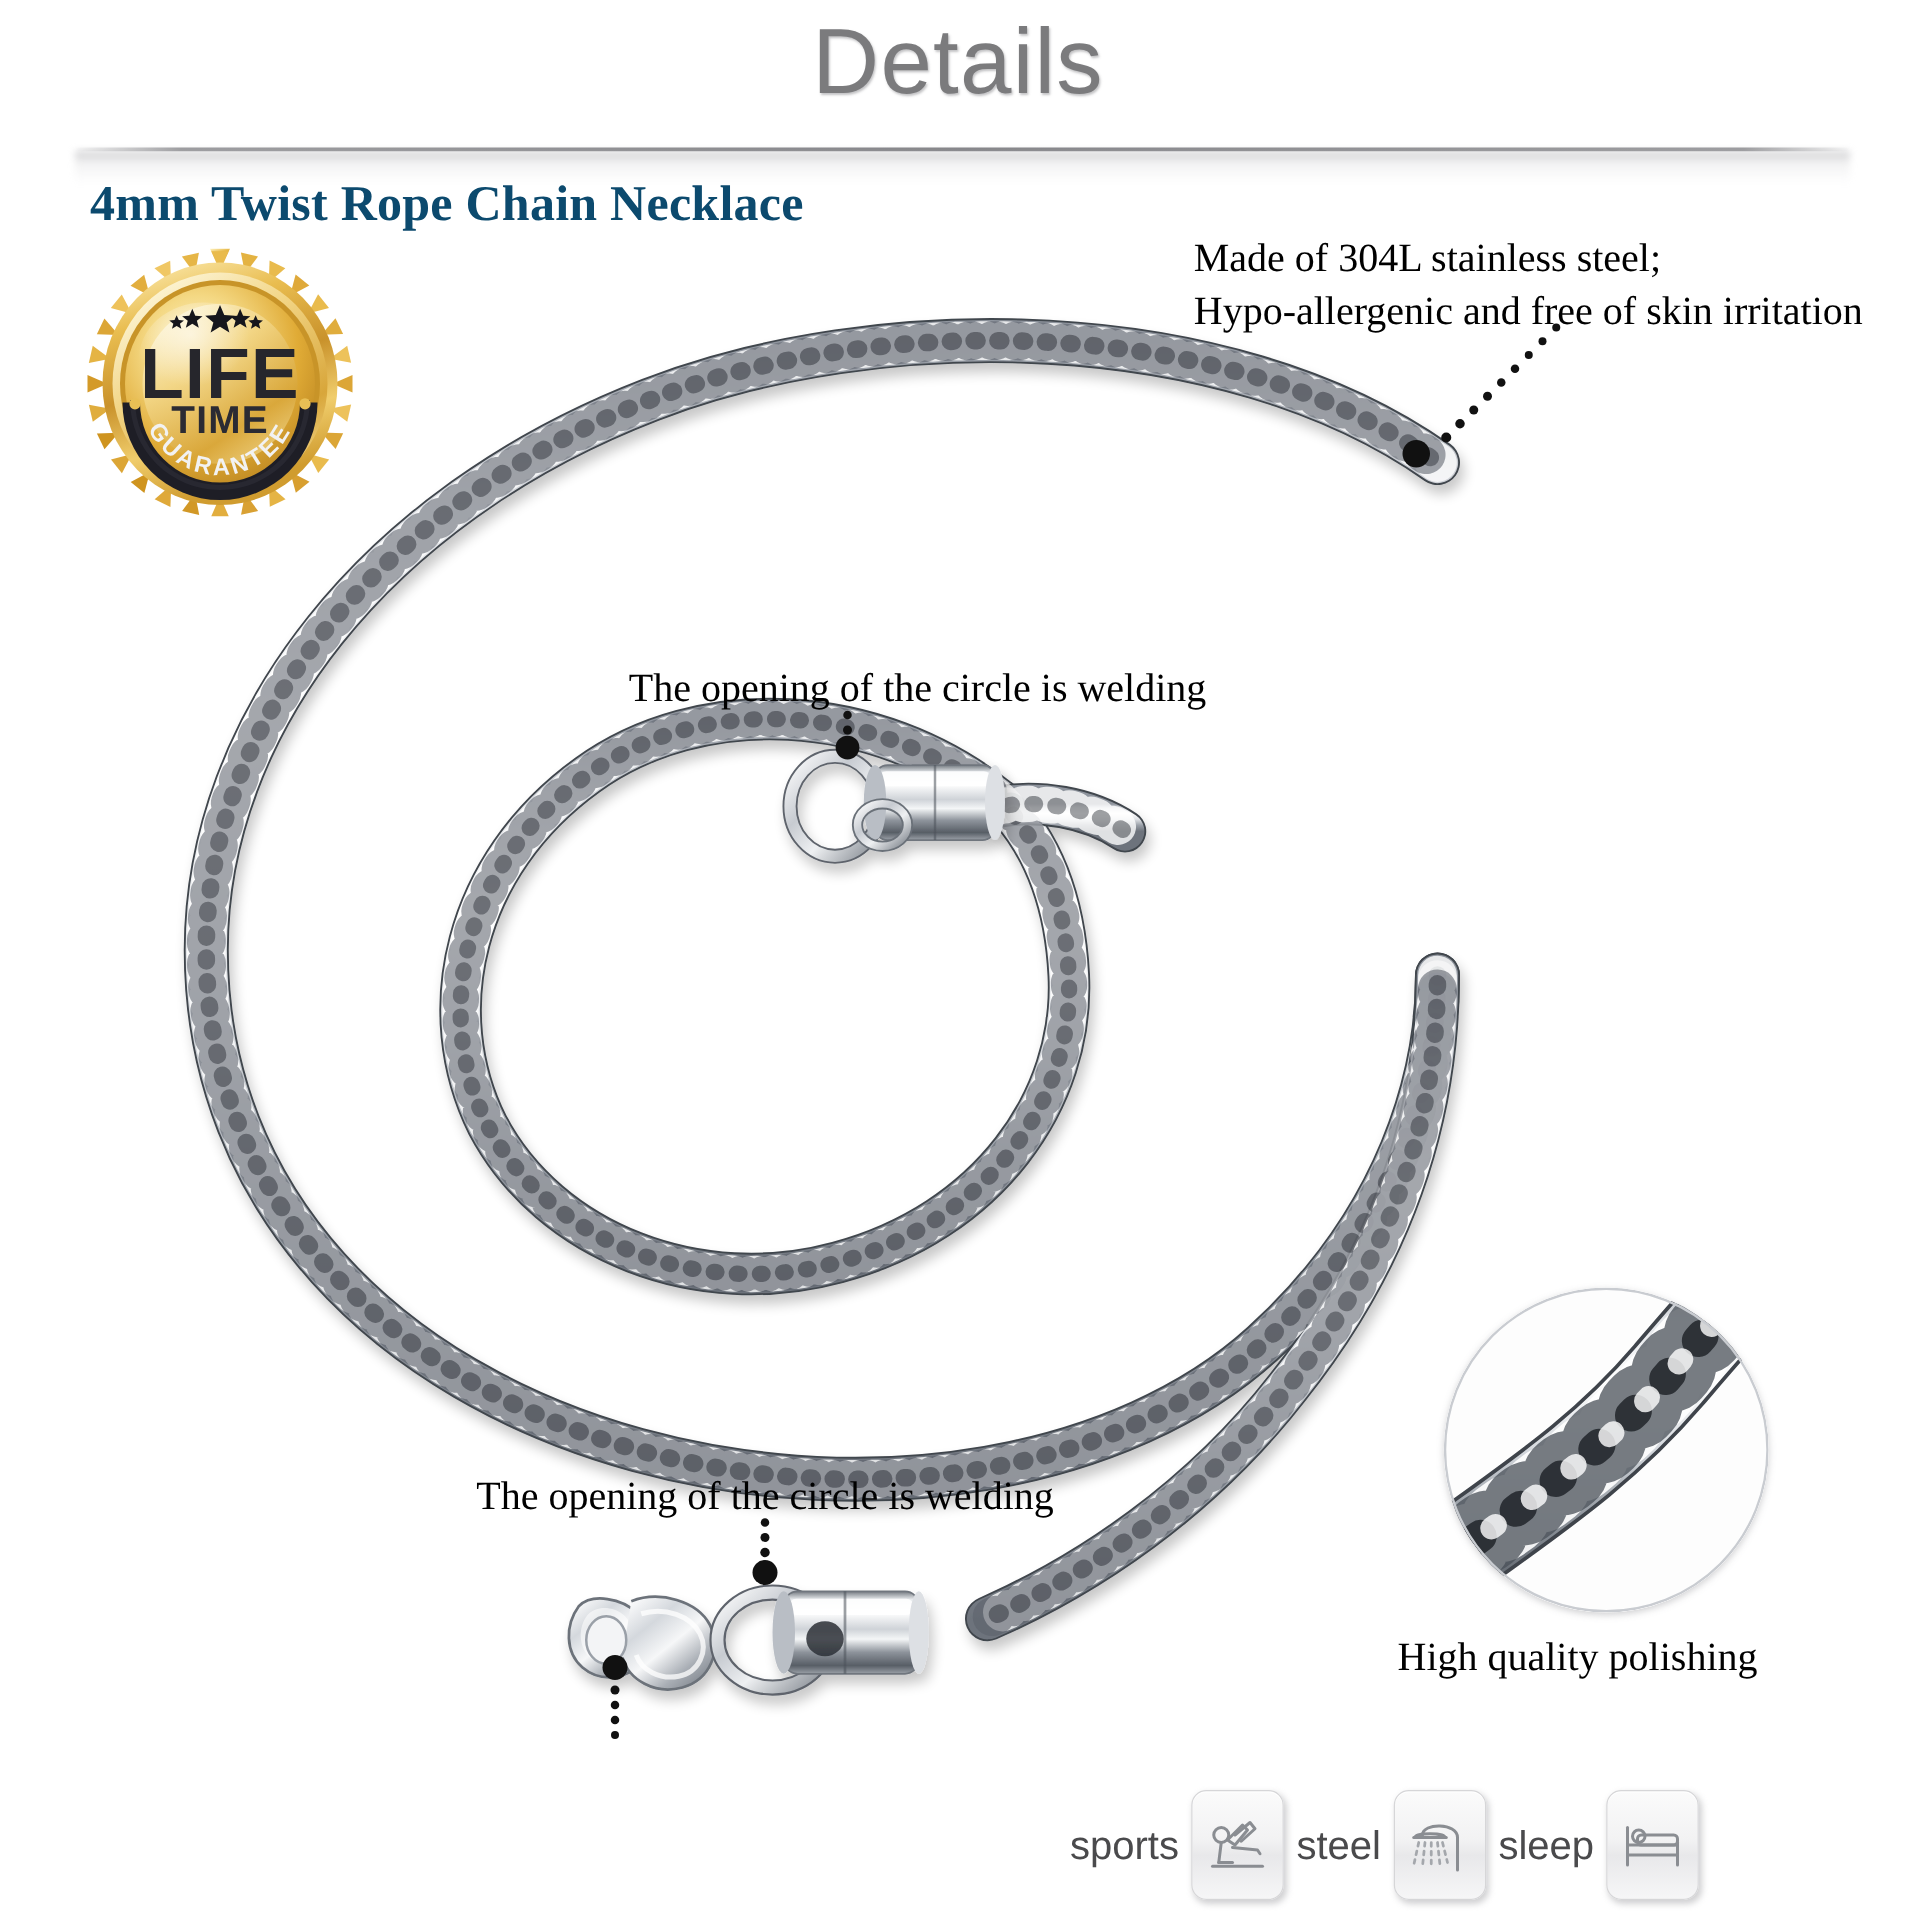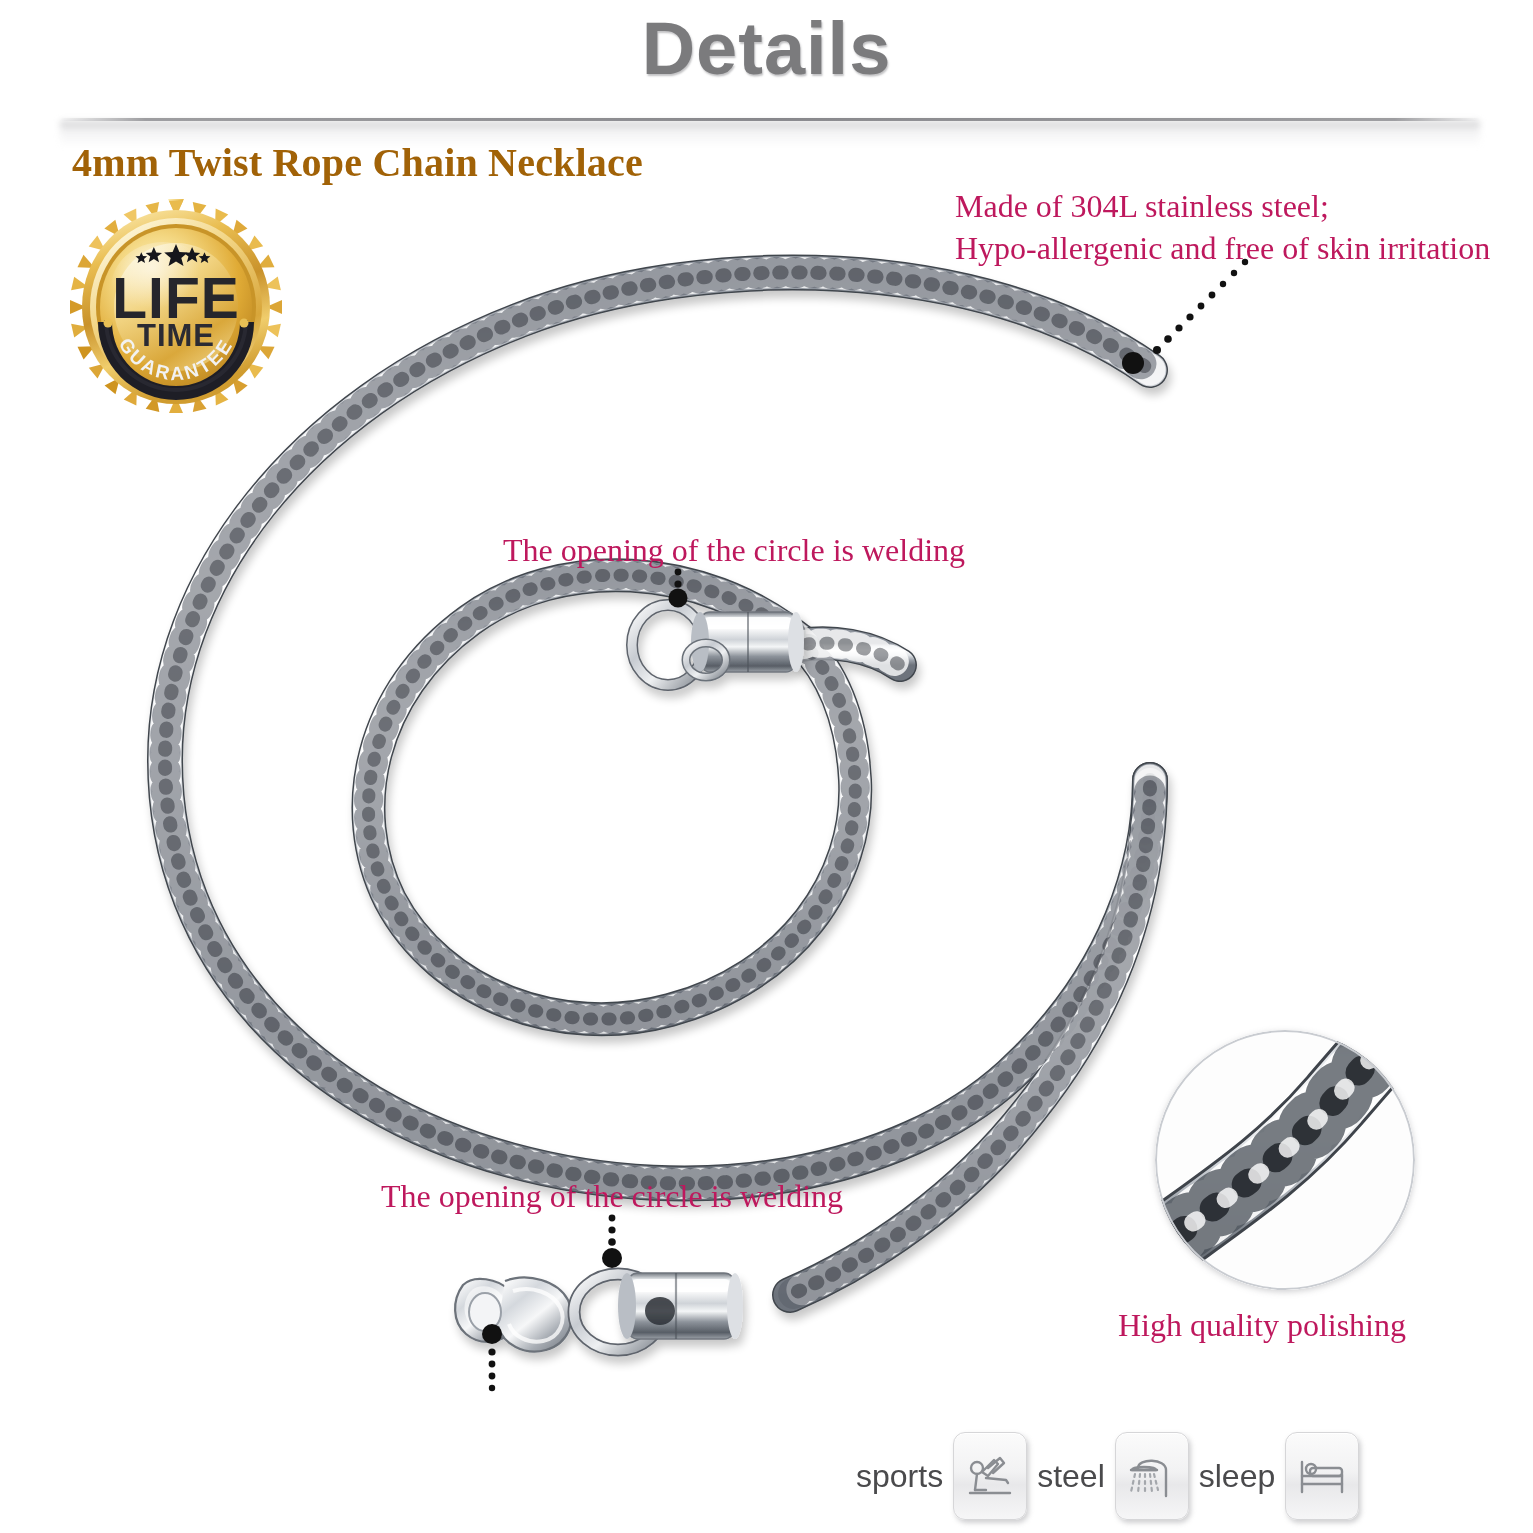--- a/index.html
+++ b/index.html
@@ -14,21 +14,21 @@
 
   
   .page-header{
     position:absolute;left:0;top:0;width:1533px;height:120px;
   }
   .details-title{
     position:absolute;left:0;top:6px;width:1533px;
     text-align:center;
     font-family:"Liberation Sans",sans-serif;
     font-size:74px;
-    font-weight:700;
+    font-weight:400;
     letter-spacing:1px;
     color:#7b7b7d;
     text-shadow:1px 2px 2px rgba(120,120,124,.45);
   }
   .header-rule{
     position:absolute;left:60px;top:118px;width:1420px;height:3px;
     background:linear-gradient(to right,rgba(180,180,182,0) 0%,rgba(150,150,153,.95) 6%,rgba(130,130,134,1) 50%,rgba(150,150,153,.95) 94%,rgba(180,180,182,0) 100%);
     border-radius:2px;
   }
   .header-rule-shadow{
@@ -36,39 +36,39 @@
     background:linear-gradient(to bottom,rgba(170,170,174,.55) 0%,rgba(200,200,203,.22) 38%,rgba(255,255,255,0) 100%);
     filter:blur(3px);
   }
 
   
   .product-title{
     position:absolute;left:72px;top:139px;
     font-family:"Liberation Serif",serif;
     font-weight:bold;
     font-size:40px;
-    color:#a16207;
+    color:#0c4a6e;
     letter-spacing:.2px;
     white-space:nowrap;
   }
 
   
   .badge{
     position:absolute;left:68px;top:196px;width:216px;height:222px;
   }
   .badge svg{display:block;width:216px;height:222px;}
 
   
   .chain-art{position:absolute;left:0;top:0;width:1533px;height:1533px;pointer-events:none;}
 
   
   .anno{
     position:absolute;
     font-family:"Liberation Serif",serif;
-    color:#be185d;
+    color:#000000;
     line-height:1.30;
     white-space:pre-line;
   }
   .anno-material{left:955px;top:186px;font-size:32px;}
   .anno-weld-top{left:503px;top:530px;font-size:32px;}
   .anno-weld-bottom{left:381px;top:1176px;font-size:32px;}
   .anno-clasp{left:330px;top:1392px;font-size:32px;}
   .anno-polish{left:1118px;top:1258px;font-size:32px;margin-top:47px;}
 
   

